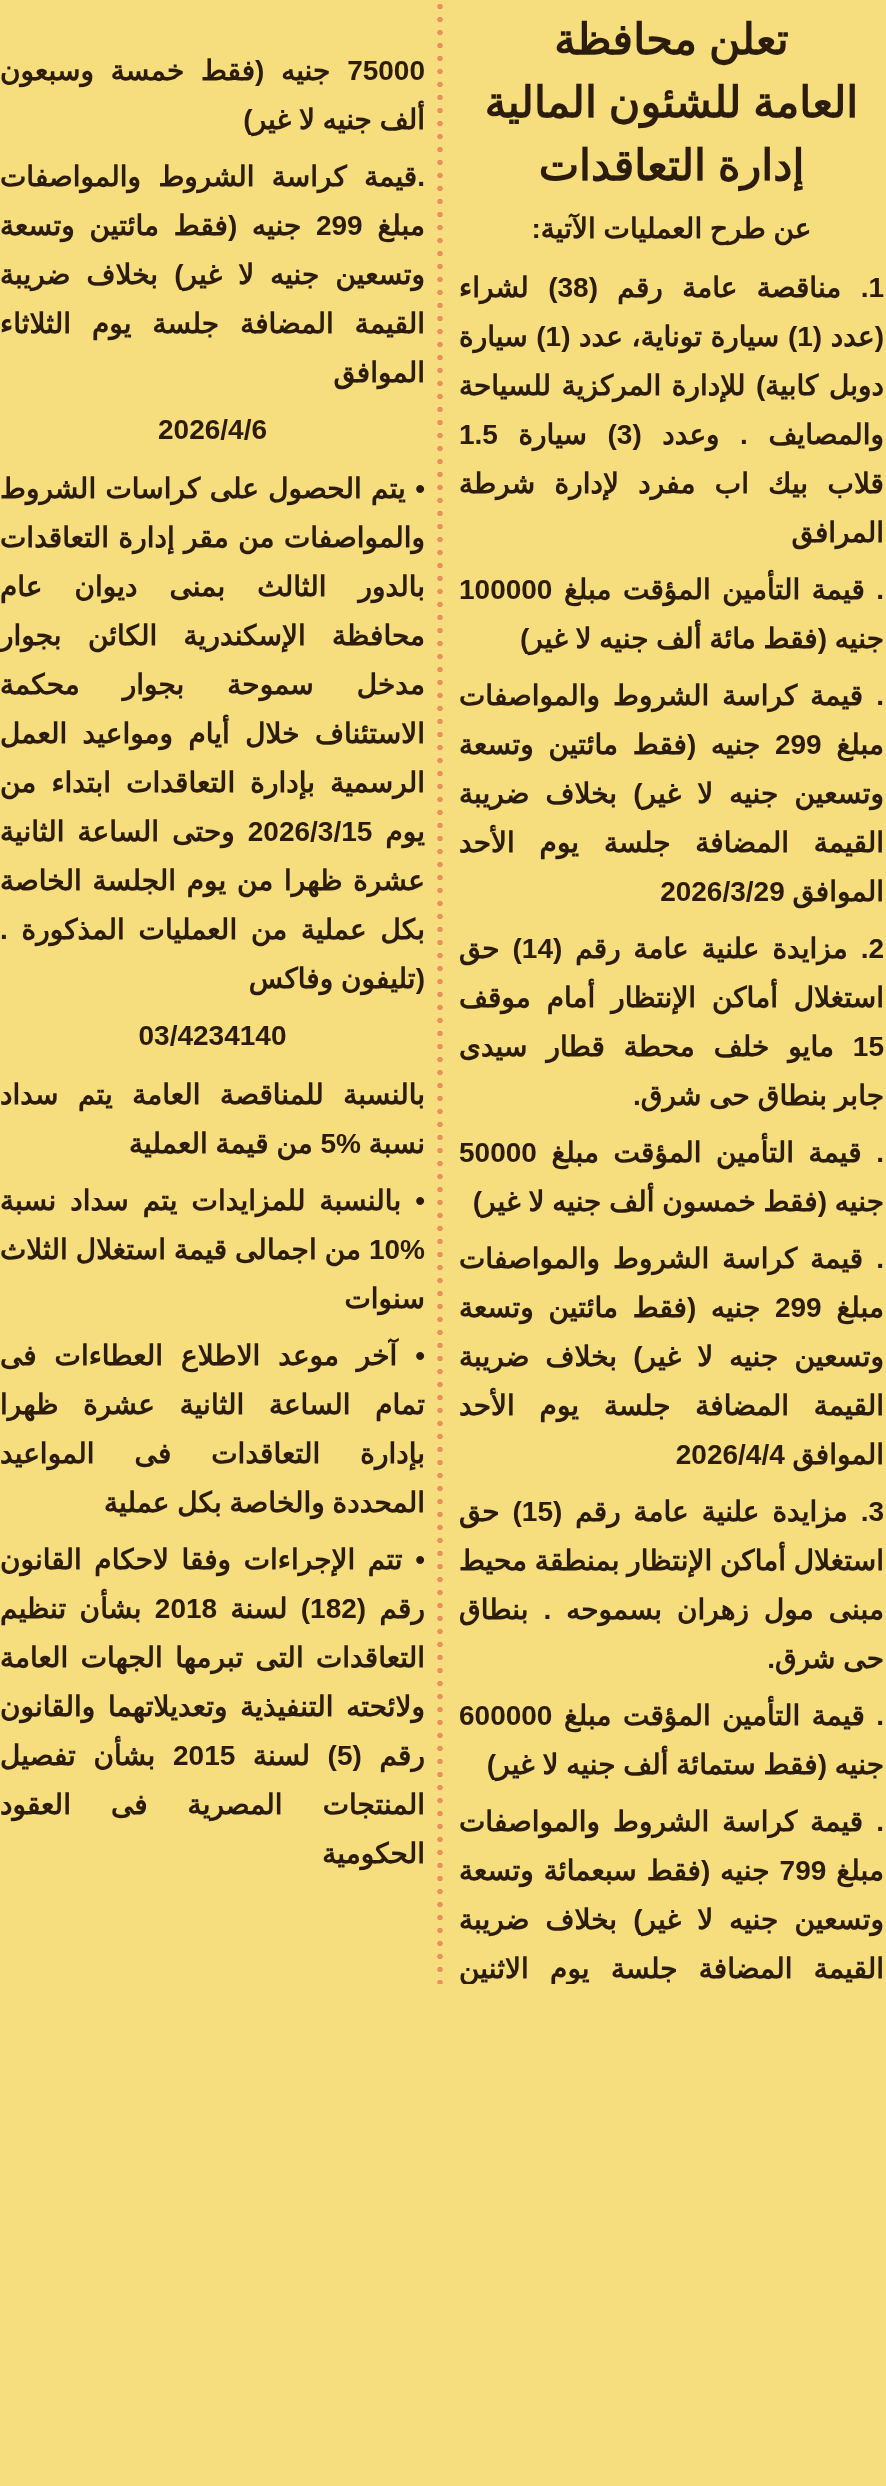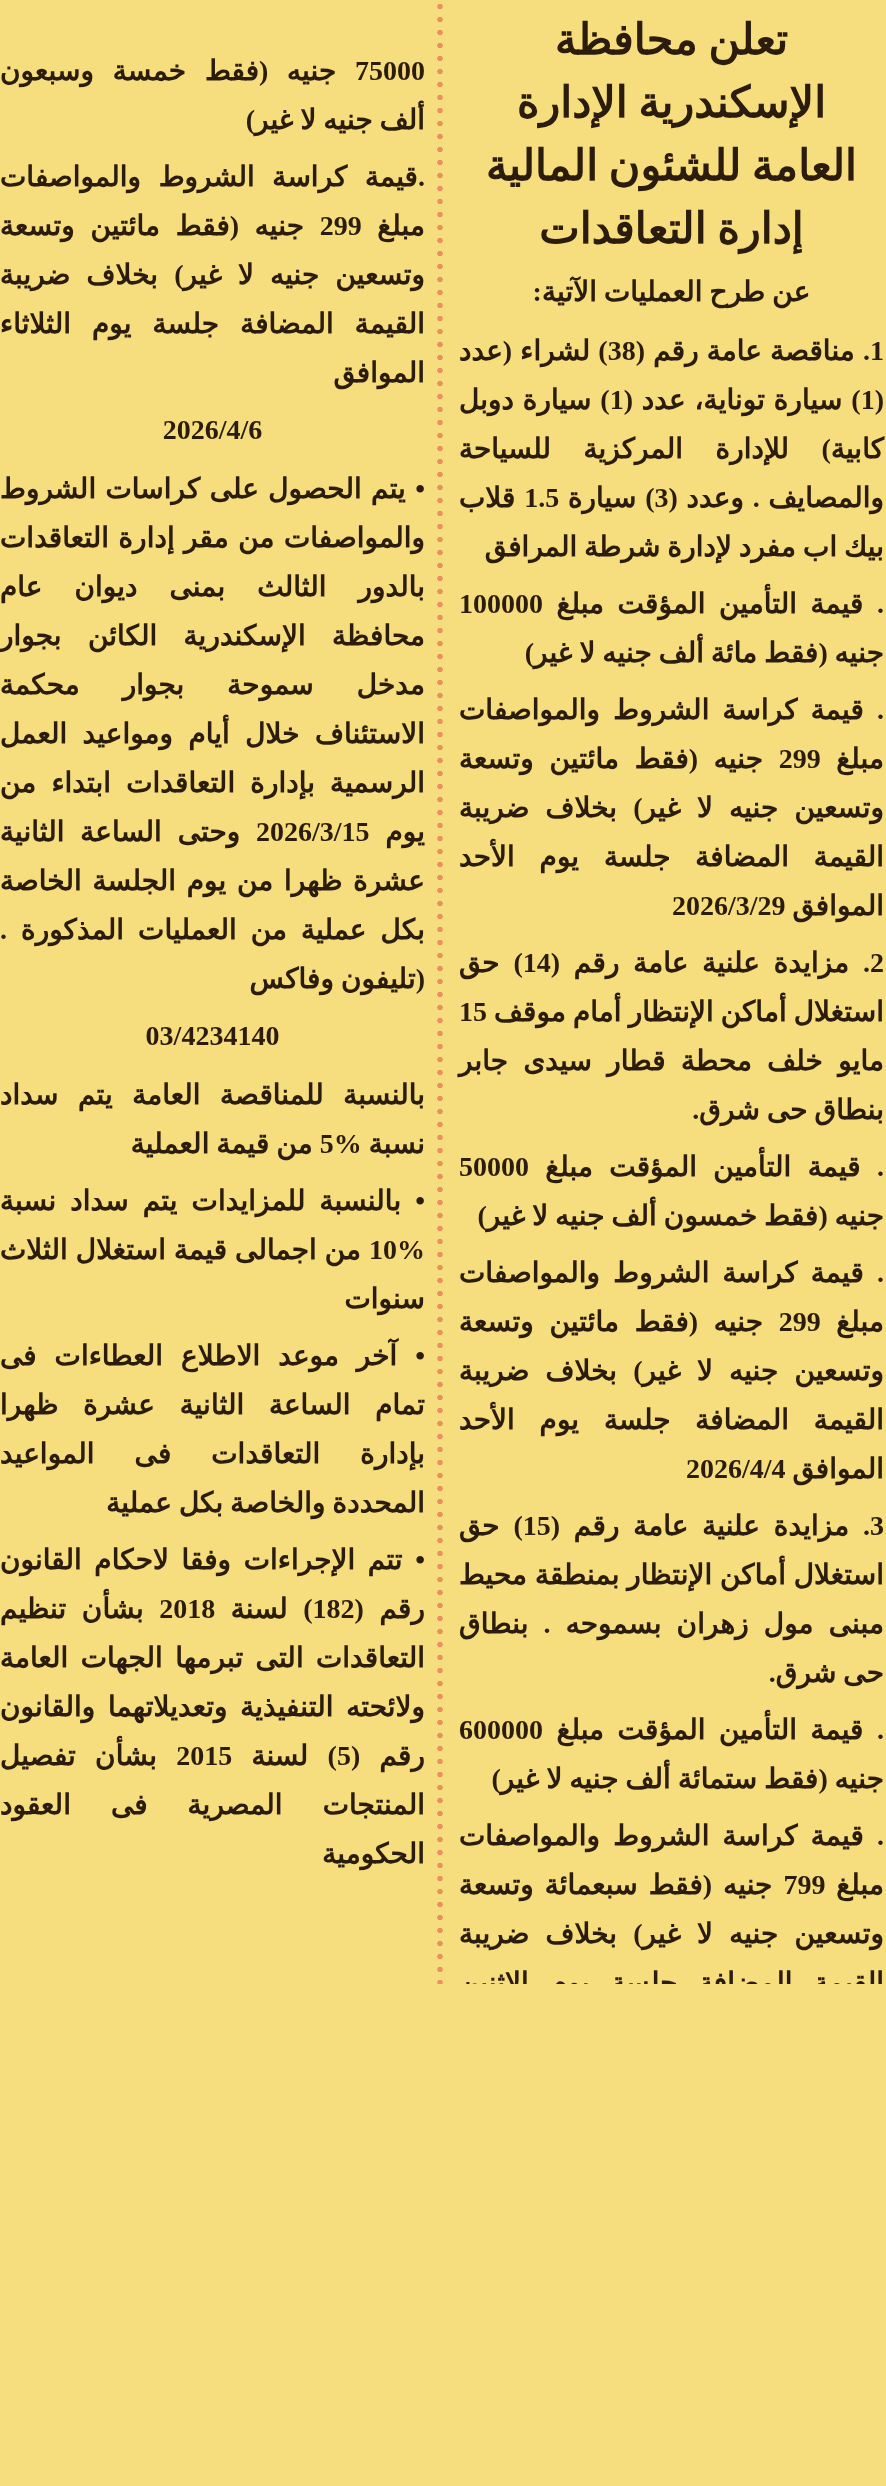--- a/index.html
+++ b/index.html
@@ -4,21 +4,21 @@
 <style>
   html, body { margin: 0; padding: 0; background: #f6de7e; }
   .ad {
     position: relative;
     width: 886px;
     height: 1984px;
     background: #f6de7e;
     direction: rtl;
     display: flex;
     overflow: hidden;
-    font-family: Liberation Serif, serif;
+    font-family: Liberation Sans, sans-serif;
     font-weight: 700;
     color: #2b1c0d;
     box-sizing: border-box;
   }
   .col { flex: 1 1 0; box-sizing: border-box; min-width: 0; }
   
   .col-main { padding: 8px 2px 0 14px; }
   .col-cont { padding: 46px 10px 0 0; }
   .divider {
     flex: 0 0 10px;
@@ -55,21 +55,20 @@
 </style>
 </head>
 <body>
 
 <div class="ad">
 
   <div class="col col-main">
     <div>
 
     <div class="title-line">تعلن محافظة</div>
-        <div class="title-line">الإسكندرية الإدارة</div>
         <div class="title-line">العامة للشئون المالية</div>
         <div class="title-line">إدارة التعاقدات</div>
       </div>
     <div class="intro">عن طرح العمليات الآتية:</div>
     <div>
 
     <p class="para">1. مناقصة عامة رقم (38) لشراء (عدد (1) سيارة توناية، عدد (1) سيارة دوبل كابية) للإدارة المركزية للسياحة والمصايف . وعدد (3) سيارة 1.5 قلاب بيك اب مفرد لإدارة شرطة المرافق</p>
         <p class="para">. قيمة التأمين المؤقت مبلغ 100000 جنيه (فقط مائة ألف جنيه لا غير)</p>
         <p class="para">. قيمة كراسة الشروط والمواصفات مبلغ 299 جنيه (فقط مائتين وتسعة وتسعين جنيه لا غير) بخلاف ضريبة القيمة المضافة جلسة يوم الأحد الموافق 2026/3/29</p>
         <p class="para">2. مزايدة علنية عامة رقم (14) حق استغلال أماكن الإنتظار أمام موقف 15 مايو خلف محطة قطار سيدى جابر بنطاق حى شرق.</p>

